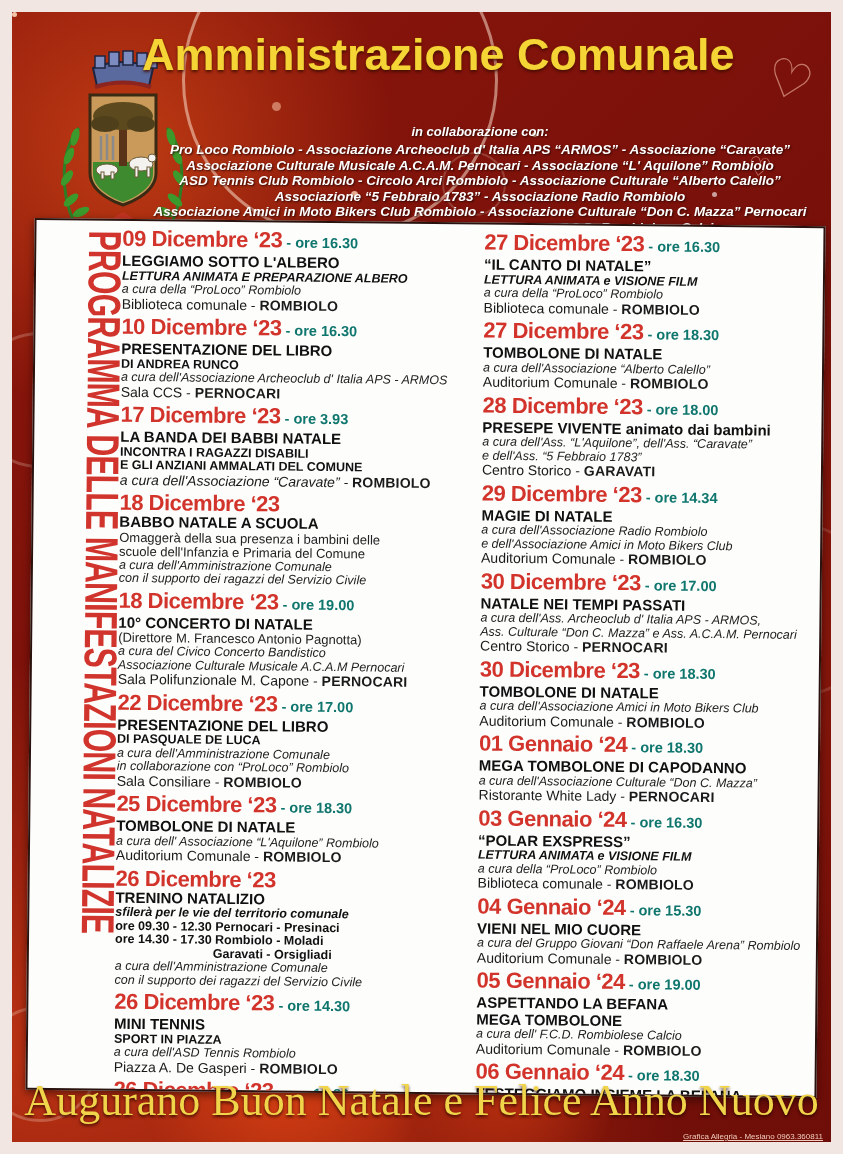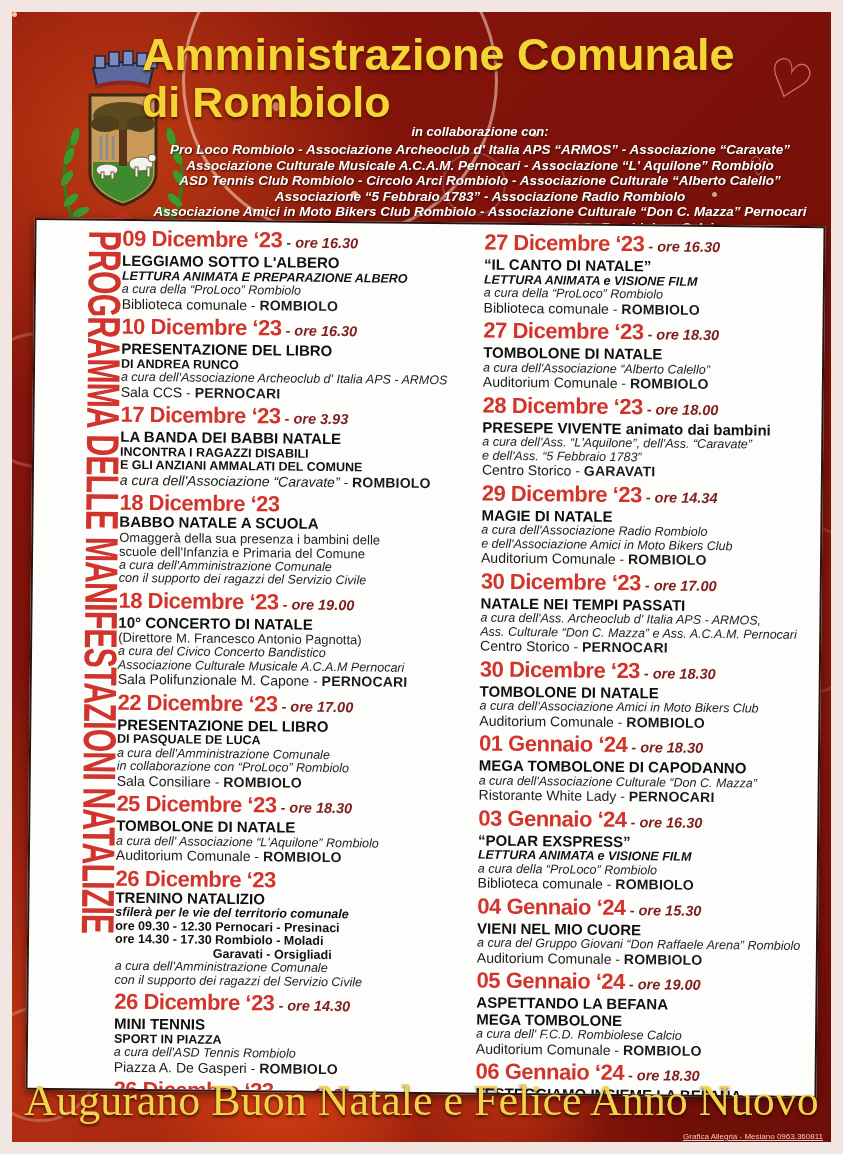--- a/index.html
+++ b/index.html
@@ -39,21 +39,21 @@
          border:2px solid #2a120e;box-sizing:border-box;transform:rotate(.6deg);
          box-shadow:0 3px 8px rgba(30,5,0,.6);overflow:hidden;}
   .side-title{position:absolute;left:95px;top:10px;transform-origin:0 0;
               transform:rotate(90deg) scale(.84,1.28);white-space:nowrap;
               font-size:36px;font-weight:bold;letter-spacing:-1px;color:#d0342c;}
   .col{position:absolute;top:6px;}
   .col.left{left:86px;width:352px;}
   .col.right{left:448px;width:342px;}
   .ev{margin-bottom:3px;}
   .date-row{font-size:22px;line-height:23px;font-weight:bold;color:#d2342c;letter-spacing:-.5px;}
-  .date-row .time{font-size:14.5px;color:#7f1d1d;font-style:italic;letter-spacing:0;}
+  .date-row .time{font-size:14.5px;color:#0f766e;letter-spacing:0;}
   .ln-t{font-size:15px;line-height:16.5px;font-weight:bold;color:#101010;}
   .ln-b{font-size:12.5px;line-height:13.5px;font-weight:bold;color:#101010;}
   .ln-bc{font-size:12.5px;line-height:13.5px;font-weight:bold;color:#101010;padding-left:98px;}
   .ln-bi{font-size:12.5px;line-height:13.5px;font-weight:bold;font-style:italic;color:#101010;}
   .ln-i{font-size:12.5px;line-height:13.5px;font-style:italic;color:#222;}
   .ln-p{font-size:13px;line-height:14px;color:#222;}
   .ln-v,.ln-iv{font-size:14px;line-height:15.5px;color:#1a1a1a;}
   .ln-iv{font-style:italic;}
   .ln-v b,.ln-iv b{font-weight:bold;font-style:normal;letter-spacing:.2px;}
   
@@ -135,21 +135,20 @@
         <g stroke="#8a8a8a" stroke-width="2.5">
           <line x1="44" y1="96" x2="44" y2="120"></line>
             <line x1="50" y1="94" x2="50" y2="120"></line>
             <line x1="56" y1="96" x2="56" y2="120"></line>
         </g>
       </g>
     </svg>
 
     <div class="header">
       <div class="t1">Amministrazione Comunale</div>
-      <div class="t2">di Rombiolo</div>
     </div>
     <div class="collab">
       <div class="intro">in collaborazione con:</div>
       <div class="cl">Pro Loco Rombiolo - Associazione Archeoclub d' Italia APS “ARMOS” - Associazione “Caravate”</div>
       <div class="cl">Associazione Culturale Musicale A.C.A.M. Pernocari - Associazione “L' Aquilone” Rombiolo</div>
       <div class="cl">ASD Tennis Club Rombiolo - Circolo Arci Rombiolo - Associazione Culturale “Alberto Calello”</div>
       <div class="cl">Associazione “5 Febbraio 1783” - Associazione Radio Rombiolo</div>
       <div class="cl">Associazione Amici in Moto Bikers Club Rombiolo - Associazione Culturale “Don C. Mazza” Pernocari</div>
       <div class="cl">Gruppo Giovani “Don Raffaele Arena” Rombiolo - F.C.D. Rombiolese Calcio</div>
     </div>

